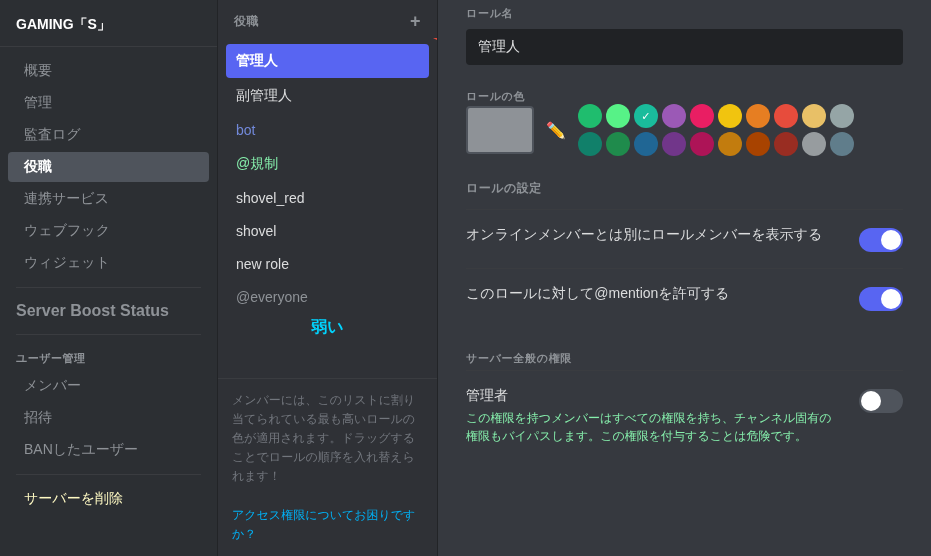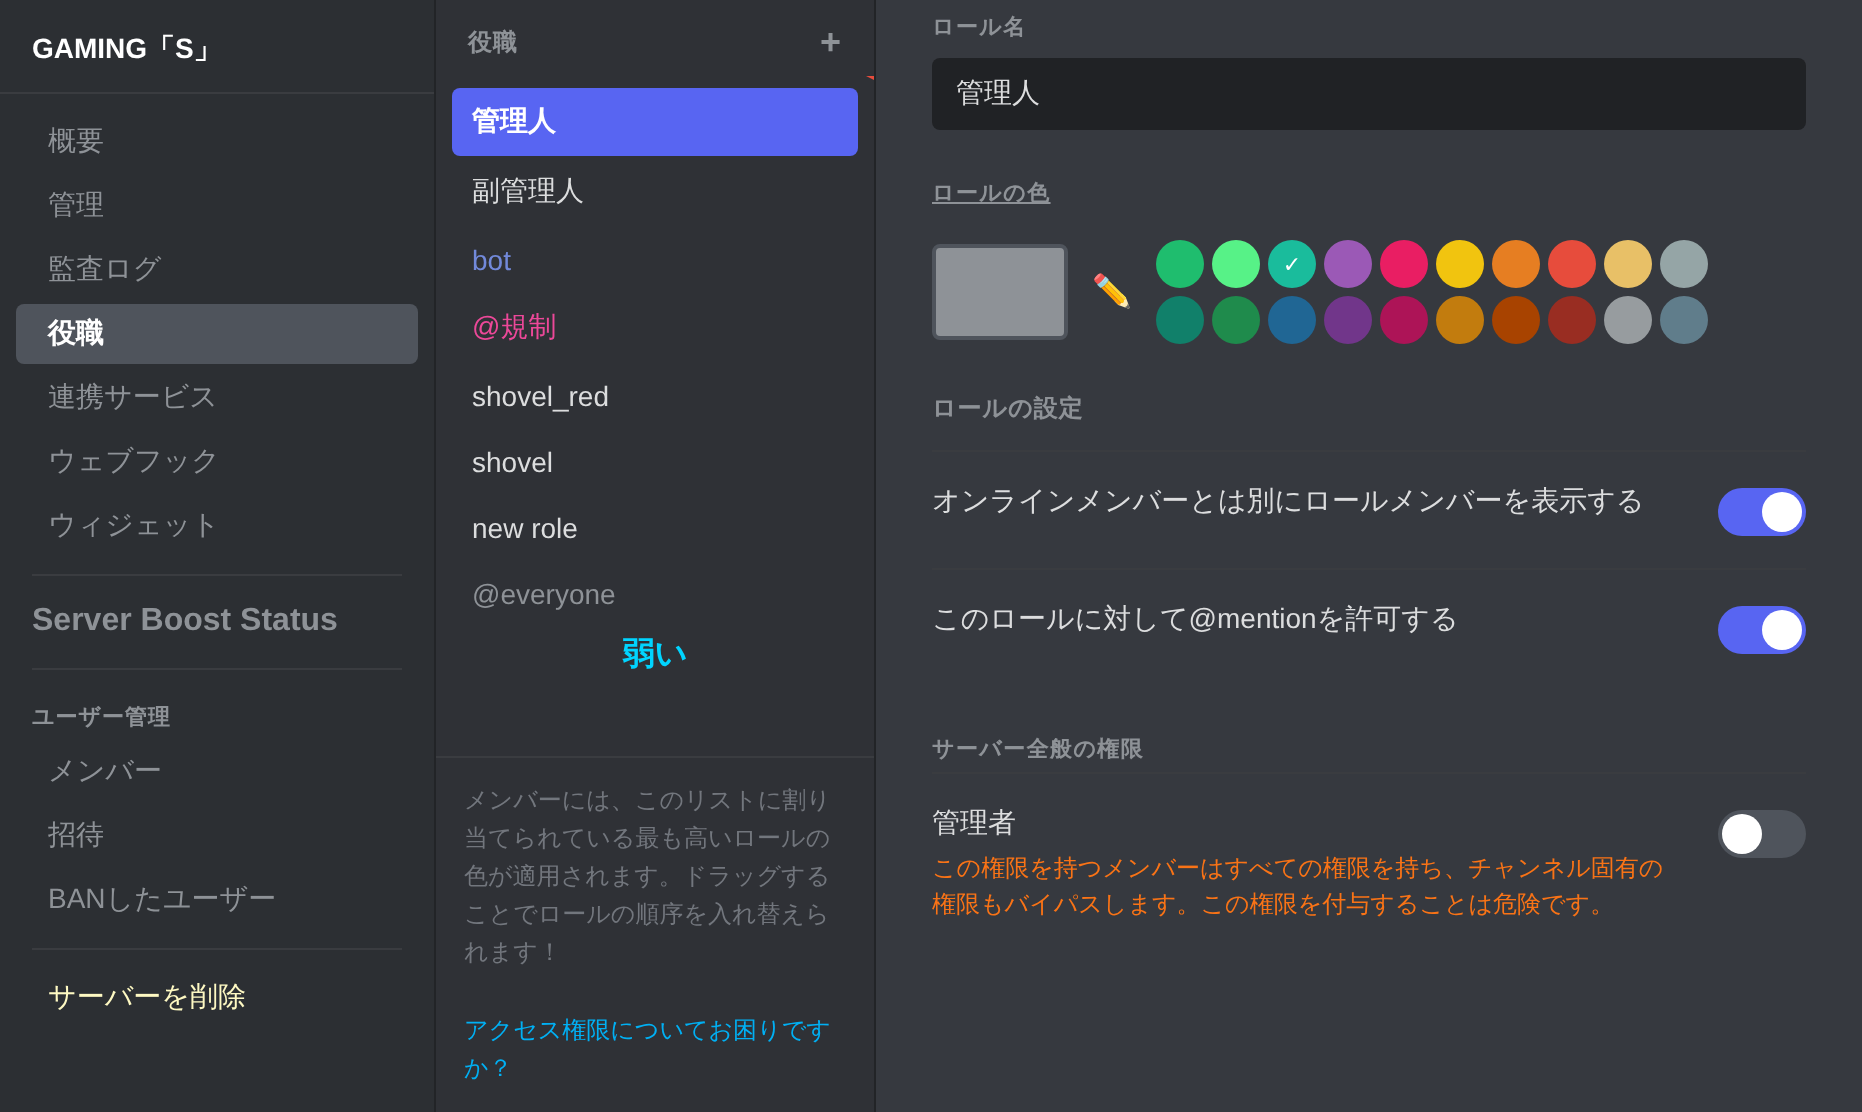--- a/index.html
+++ b/index.html
@@ -116,21 +116,21 @@
       border-radius: 4px;
       margin: 1px 0;
     }
     .role-item.selected {
       background: #5865f2;
       color: #ffffff;
       font-weight: 600;
     }
     .role-item.bot { color: #7289da; }
     .role-item.everyone { color: #8e9297; }
-    .role-item.mention { color: #ec4899; }
+    .role-item.mention { color: #86efac; }
 
     .roles-info {
       padding: 12px 14px;
       font-size: 12px;
       color: #72767d;
       line-height: 1.6;
       border-top: 1px solid #3a3c40;
     }
     .roles-info a {
       color: #00b0f4;
@@ -168,23 +168,22 @@
       color: #dcddde;
       outline: none;
     }
 
     .color-section-label {
       font-size: 11px;
       font-weight: 700;
       color: #8e9297;
       text-transform: uppercase;
       letter-spacing: 0.7px;
-      margin-bottom: 16px;
+      margin-bottom: 0;
       margin-top: 16px;
-      text-decoration: underline;
     }
 
     .color-picker-area {
       display: flex;
       align-items: center;
       gap: 12px;
       margin-bottom: 16px;
     }
 
     .color-swatch-big {
@@ -244,21 +243,21 @@
 
     .setting-row-title {
       font-size: 14px;
       color: #dcddde;
       font-weight: 500;
       margin-bottom: 4px;
     }
 
     .setting-row-desc {
       font-size: 12px;
-      color: #f97316;
+      color: #86efac;
       line-height: 1.5;
     }
 
     
     .toggle {
       width: 44px;
       height: 24px;
       border-radius: 12px;
       cursor: pointer;
       position: relative;

